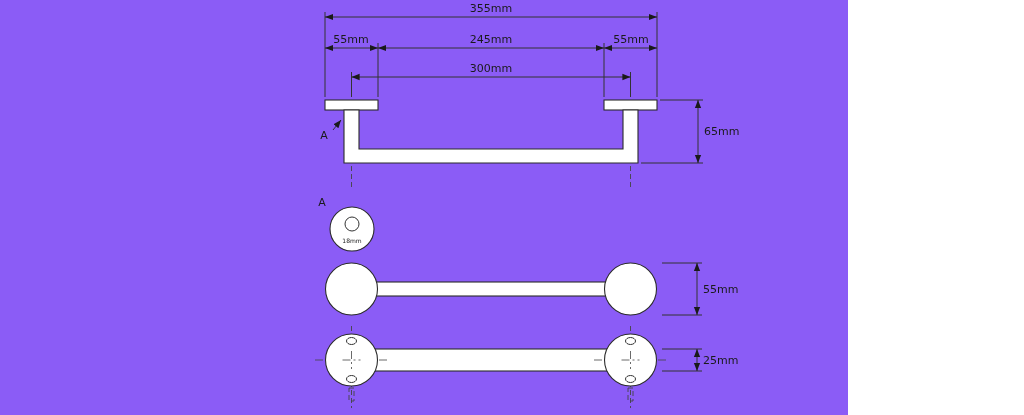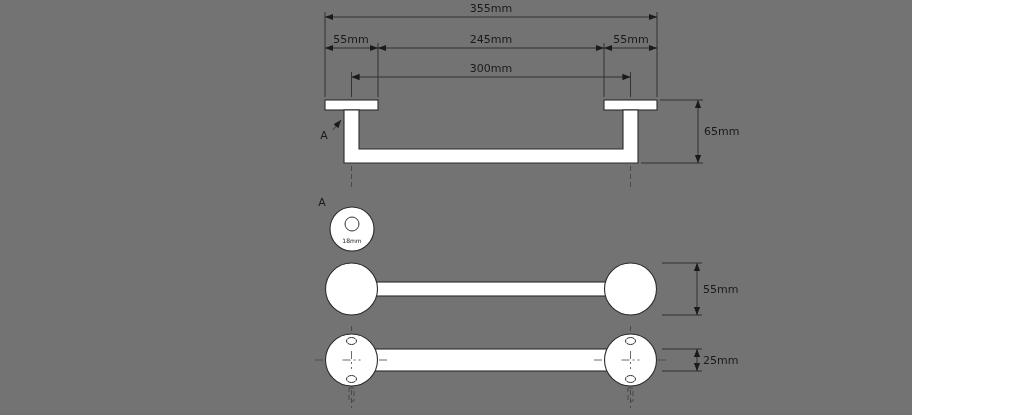--- a/index.html
+++ b/index.html
@@ -3,23 +3,23 @@
 <meta charset="utf-8">
 <style>
   html, body {
     margin: 0;
     padding: 0;
     background: #ffffff;
     font-family: "DejaVu Sans", "Liberation Sans", sans-serif;
   }
   .canvas {
     position: relative;
-    width: 912px;
+    width: 848px;
     height: 415px;
-    background: #737373;
+    background: #8b5cf6;
     overflow: hidden;
   }
   svg text {
     font-family: "DejaVu Sans", "Liberation Sans", sans-serif;
     fill: #1a1a1a;
   }
   .dim-label { font-size: 11px; }
   .detail-label { font-size: 11px; }
   .tiny-label { font-size: 6px; }
   .thin { stroke: #333; stroke-width: 1; fill: none; }

